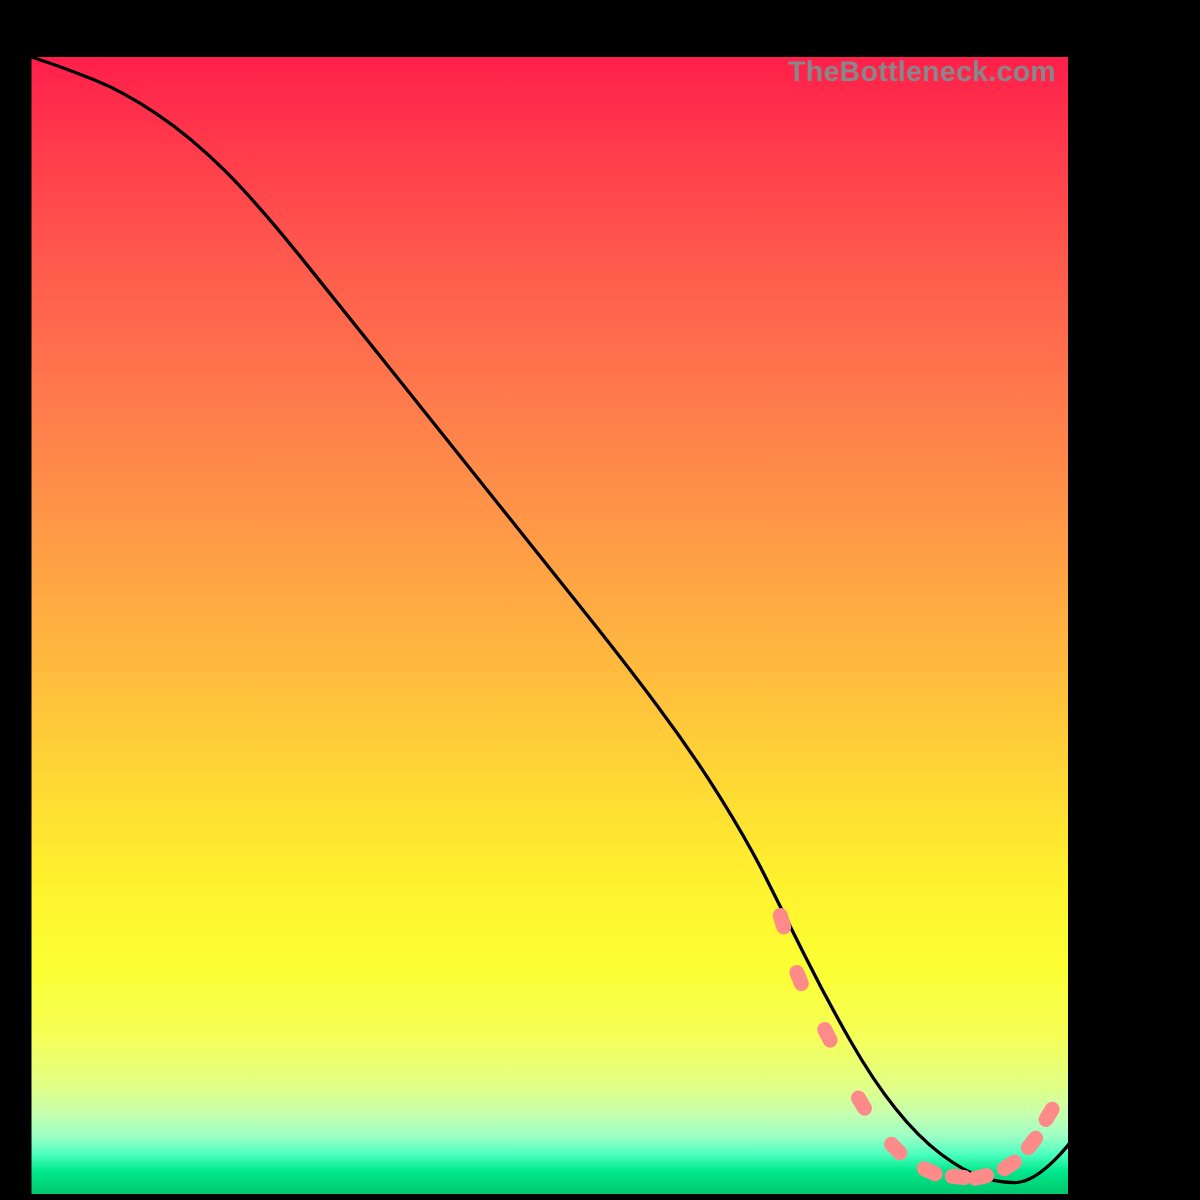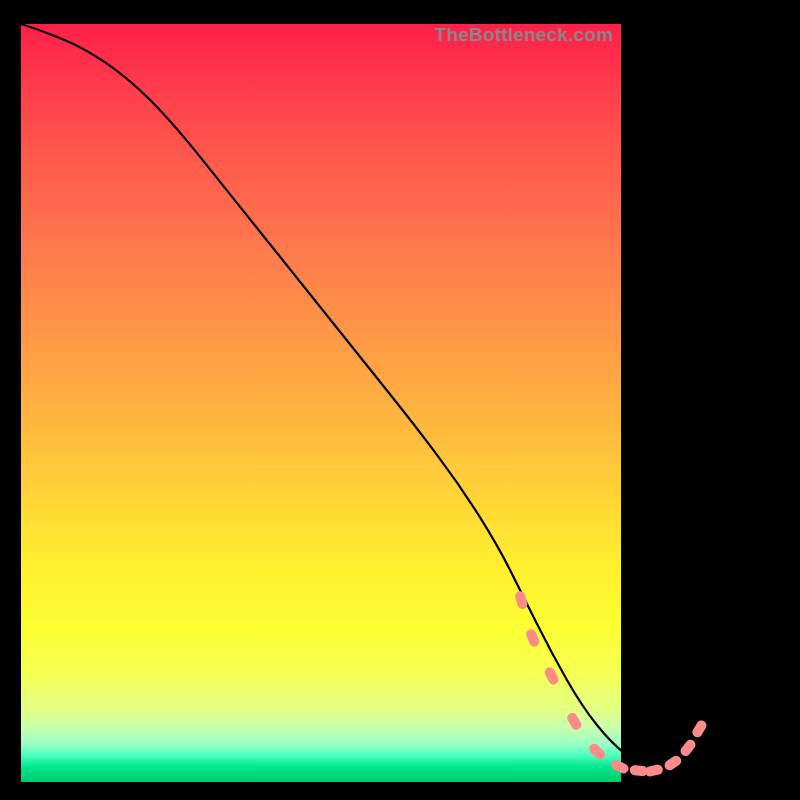--- a/index.html
+++ b/index.html
@@ -14,22 +14,22 @@
     position: absolute;
     left: 0;
     top: 0;
     width: 800px;
     height: 800px;
     background: #000000;
   }
   .plot-area {
     position: absolute;
     left: 21px;
-    top: 24px;
-    width: 600px;
+    top: 38px;
+    width: 691px;
     height: 758px;
     
     background: linear-gradient(to bottom,
       #ff1f4a 0%,
       #ff3b4b 8%,
       #ff5a4d 18%,
       #ff7a4c 30%,
       #ff9a46 42%,
       #ffbb3e 54%,
       #ffd935 64%,

